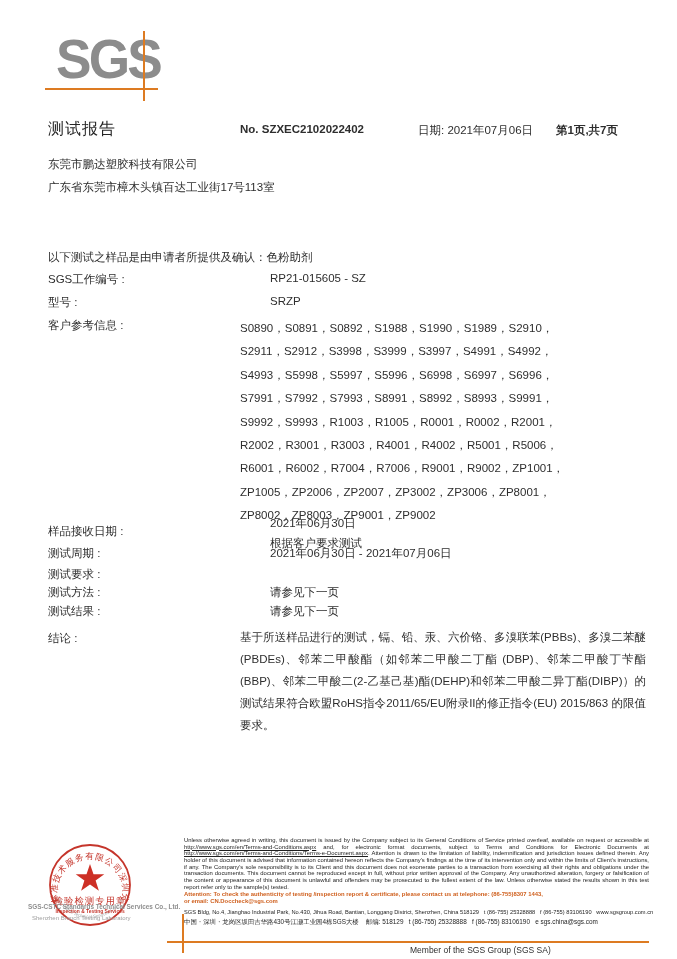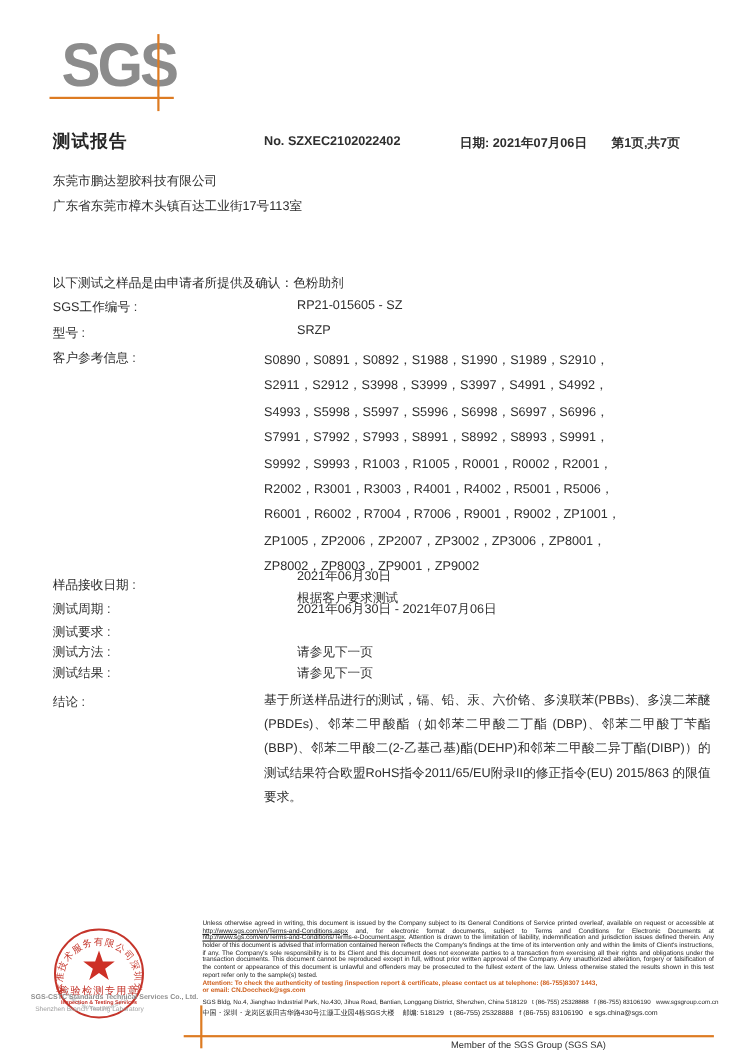--- a/index.html
+++ b/index.html
@@ -10,23 +10,23 @@
   }
   
   .sgs-logo {
     position:absolute; left:56px; top:30px; font-size:56px; font-weight:700;
     color:#8c8c8c; letter-spacing:-3px; line-height:58px;
     transform:scaleX(.95); transform-origin:left top;
   }
   .logo-hline { position:absolute; left:45px; top:88px; width:113px; height:2px; background:#dd7b22; }
   .logo-vline { position:absolute; left:143px; top:31px; width:2px; height:70px; background:#dd7b22; }
   
-  .doc-title { position:absolute; left:48px; top:119px; font-size:16px; font-weight:700; color:#252525; letter-spacing:1px; }
+  .doc-title { position:absolute; left:48px; top:119px; font-size:16px; font-weight:400; color:#252525; letter-spacing:1px; }
   .report-no { position:absolute; left:240px; top:123px; font-size:11.5px; font-weight:600; }
-  .report-date { position:absolute; left:418px; top:123px; font-size:11.5px; font-weight:700; }
+  .report-date { position:absolute; left:418px; top:123px; font-size:11.5px; font-weight:400; }
   .report-page { position:absolute; left:556px; top:123px; font-size:11.5px; font-weight:700; }
   .applicant-name { position:absolute; left:48px; top:157px; font-size:11.5px; }
   .applicant-address { position:absolute; left:48px; top:180px; font-size:11.5px; }
   
   .intro { position:absolute; left:48px; top:250px; font-size:11.5px;text-align:center; }
   .flabel { position:absolute; left:48px; font-size:11.5px; white-space:nowrap; }
   .fvalue { position:absolute; left:240px; font-size:11.5px; white-space:nowrap;padding-left:30px; }
   .ref-lines { position:absolute; left:240px; top:317px; font-size:11.5px; }
   .ref-lines span { display:block; line-height:23.4px; }
   .conclusion {

